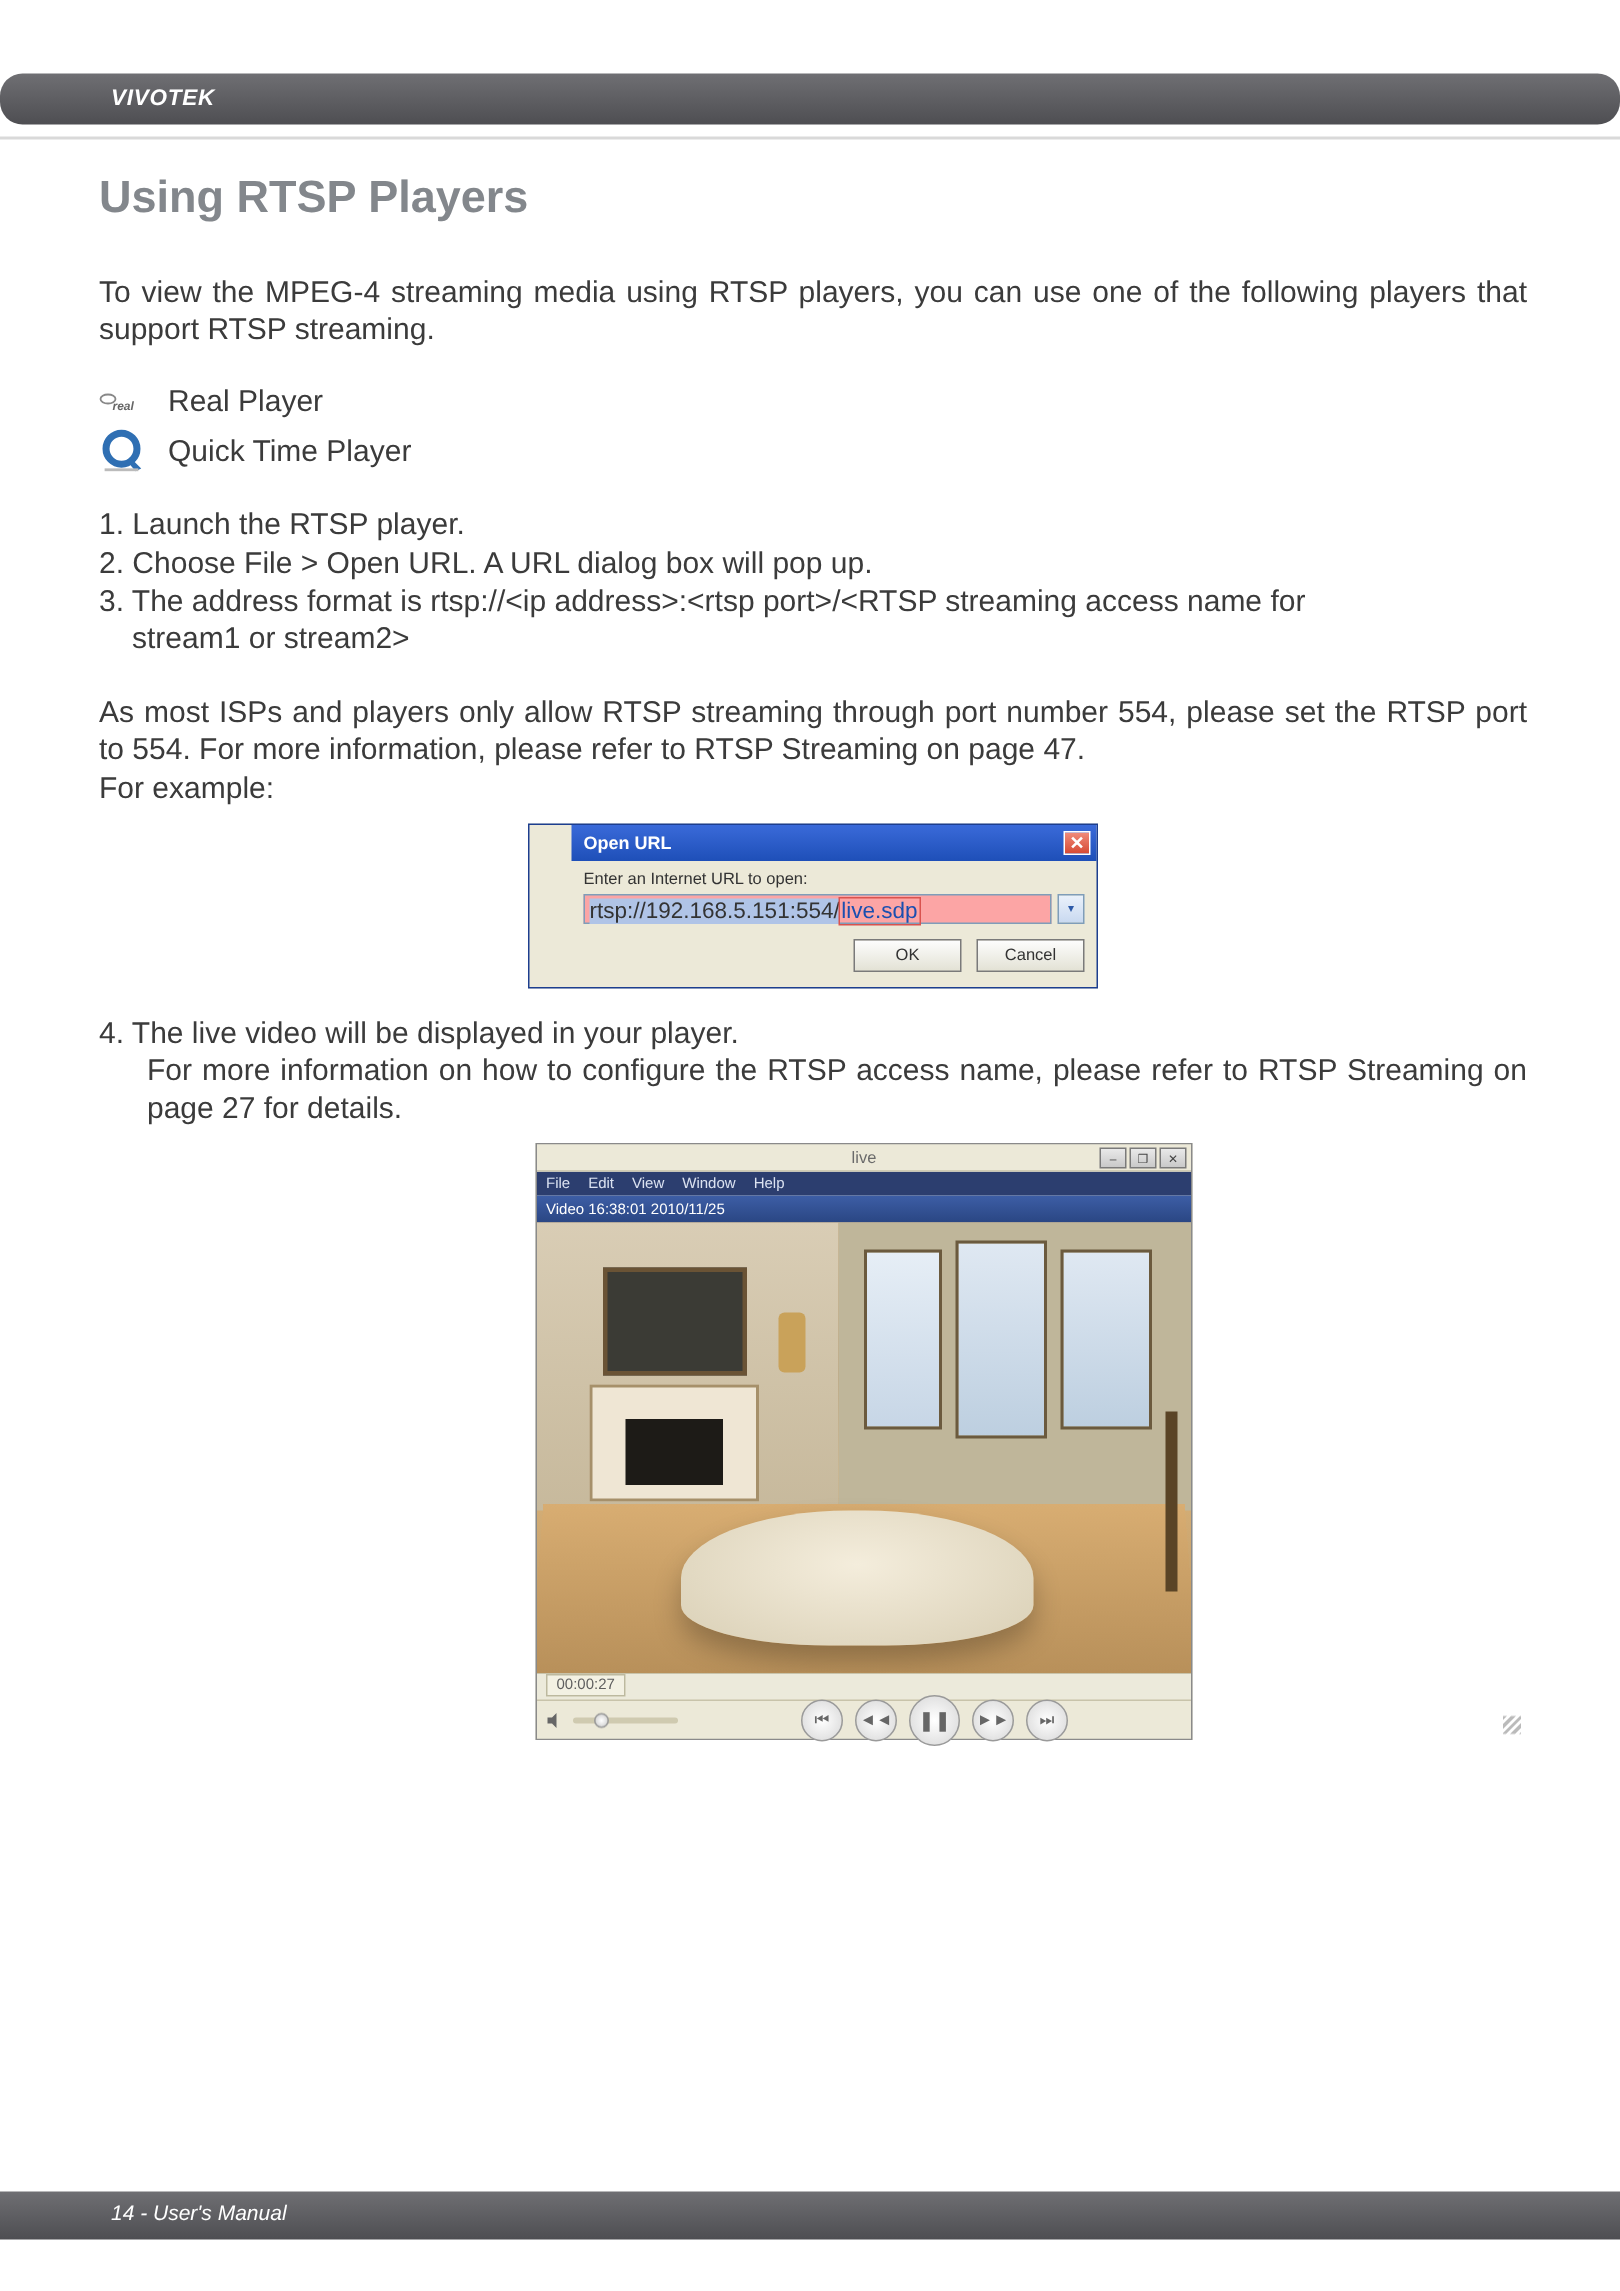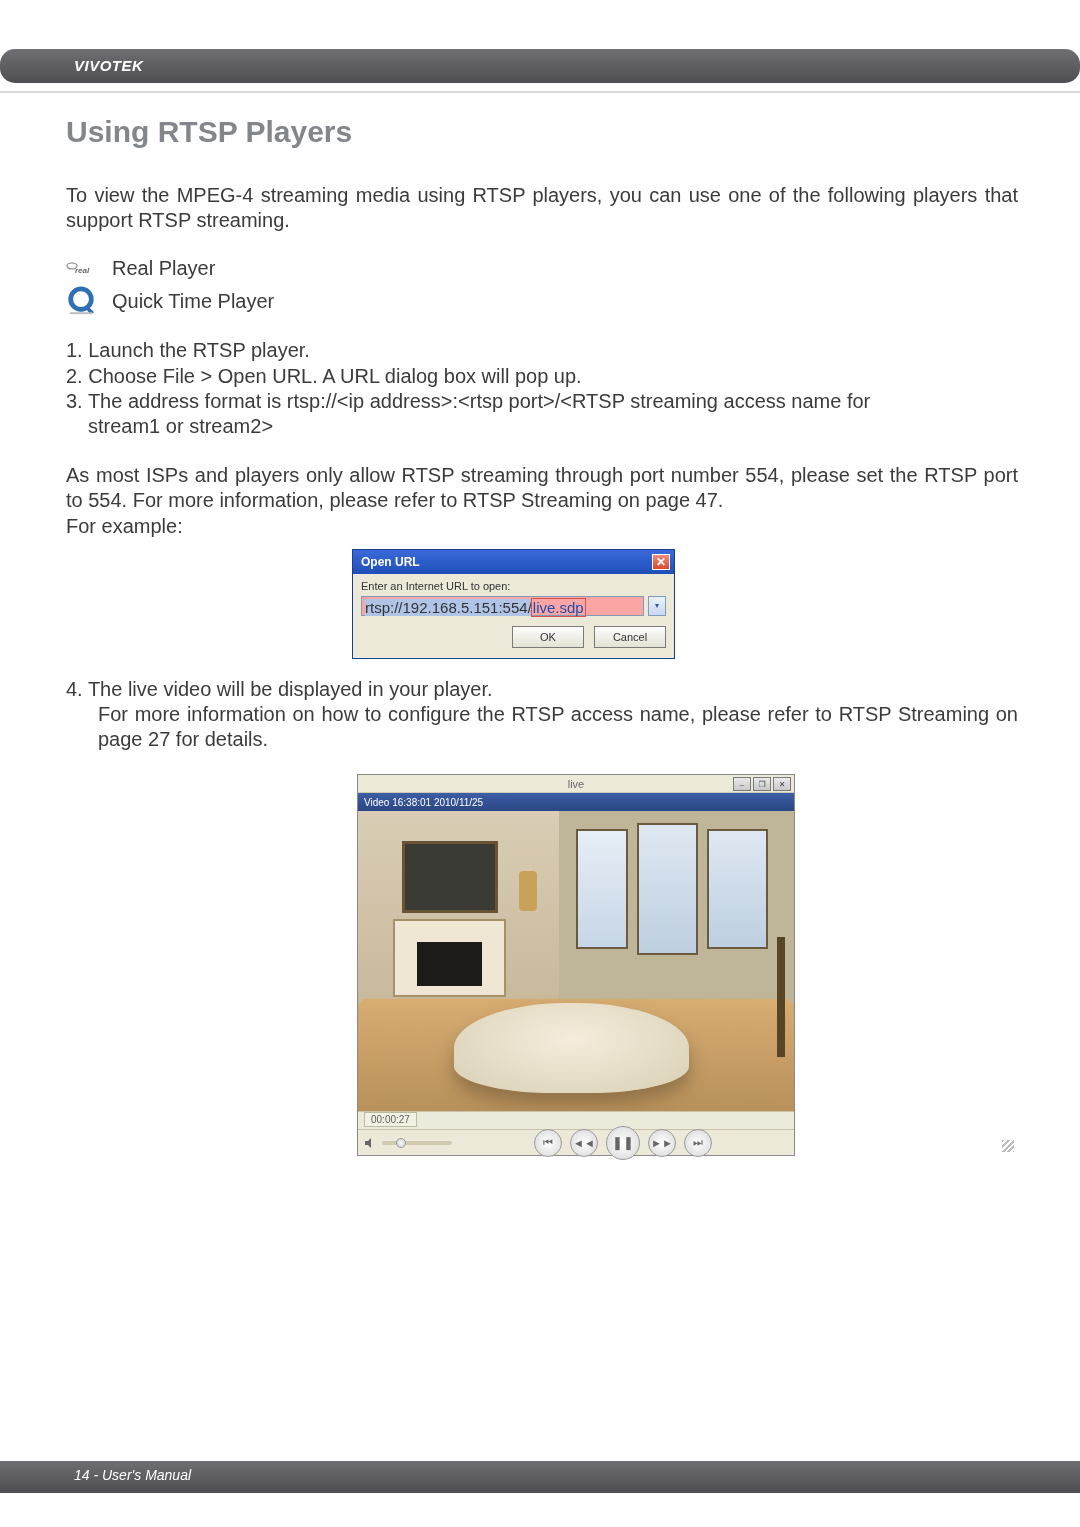--- a/index.html
+++ b/index.html
@@ -12,37 +12,37 @@
   h2.section-title { color: #83878c; font-size: 30px; font-weight: bold; margin-bottom: 34px; }
   .para { color: #3b3b3b; font-size: 20px; line-height: 1.26; text-align: justify; margin-bottom: 24px; }
   .icon-row { display: flex; align-items: center; gap: 16px; margin-bottom: 6px; }
   .icon-row .label { font-size: 20px; color: #3b3b3b; }
   .qt-icon { width: 30px; height: 30px; }
   .real-icon-wrap { width: 30px; height: 18px; display:flex; align-items:center; justify-content:center; }
   .steps { font-size: 20px; color: #3b3b3b; line-height: 1.26; margin-top: 22px; text-align: justify; }
   .steps .step-ind { padding-left: 22px; }
   .body-text { font-size: 20px; color: #3b3b3b; line-height: 1.26; margin-top: 24px; text-align: justify; }
   .dialog-wrap { margin: 10px auto 0; width: 380px; }
-  .dialog { width: 323px; border: 1px solid #1d3e8f; background: #ece9d8; font-family: Tahoma, sans-serif; }
+  .dialog { width: 380px; border: 1px solid #1d3e8f; background: #ece9d8; font-family: Tahoma, sans-serif; padding-left: 28px; }
   .dialog-title { height: 24px; background: linear-gradient(#3a6ad9,#1e4fb8); display:flex; align-items:center; justify-content:space-between; padding: 0 4px 0 8px; }
   .dialog-title span { color: #fff; font-weight: bold; font-size: 12px; }
   .dialog-close { width: 18px; height: 16px; background: linear-gradient(#f08b7a,#d64a34); border: 1px solid #fff; display:flex; align-items:center; justify-content:center; color:#fff; font-size:10px; font-weight:bold; cursor:pointer; }
   .dialog-body { padding: 6px 8px 10px; }
   .dialog-label { font-size: 11px; color: #333; margin-bottom: 4px; }
   .url-row { display:flex; gap:4px; }
   .url-input { flex:1; height:20px; border:1px solid #7f9db9; font-size:15px; padding: 2px 3px; background:#fca5a5; }
   .url-input .hl1 { background: #b0c4e7; }
   .url-input .hl2 { color: #1a4fb0; outline:1px solid #d9534f; padding:0 1px; }
   .dropdown-btn { width:18px; height:20px; border:1px solid #7f9db9; background:linear-gradient(#eaf1fb,#c9d9f0); display:flex; align-items:center;justify-content:center; font-size:8px; color:#2d5aa8; cursor:pointer; }
   .dialog-btns { display:flex; justify-content:flex-end; gap:10px; margin-top:10px; }
   .dlg-btn { width:72px; height:22px; border:1px solid #7a7a7a; background:linear-gradient(#fdfdfd,#e3e2d5); font-size:11px; display:flex; align-items:center; justify-content:center; cursor:pointer; }
   .step4 { font-size:20px; color:#3b3b3b; line-height:1.26; margin-top:18px; text-align: justify; }
   .step4 .indent { padding-left: 32px; display:block; }
 
-  .player-wrap { margin: 22px auto 0; width: 402px; padding-left: 16px; }
+  .player-wrap { margin: 10px auto 0; width: 402px; padding-left: 16px; }
   .player { width:438px; border:1px solid #8a8a8a; background:#ece9d8; font-family: Tahoma,sans-serif; }
   .player-top { display:flex; align-items:center; justify-content:center; position:relative; height:18px; background:#ece9d8; border-bottom:1px solid #cfcab3; }
   .player-top .center-title { font-size:11px; color:#6a6a6a; }
   .player-top .win-btns { position:absolute; right:3px; top:2px; display:flex; gap:2px; }
   .winbtn { width:18px; height:14px; border:1px solid #7a7a7a; background:linear-gradient(#e9e9e9,#c9c9c9); display:flex; align-items:center; justify-content:center; font-size:8px; color:#444; cursor:pointer; }
   .menu-row { height:16px; background:#2c3e6f; display:flex; gap:12px; padding-left:6px; align-items:center; }
   .menu-row span { color:#dbe2f1; font-size:10px; cursor:pointer; }
   .overlay-row { height:18px; background:linear-gradient(#3d5ea6,#2a4683); display:flex; align-items:center; }
   .overlay-row span { color:#fff; font-size:10px; padding:0 6px; }
   .video-area { width:100%; height:300px; position:relative; overflow:hidden; background:linear-gradient(180deg,#c8a877 0%, #ad8956 35%, #d8b27a 55%, #bb9560 100%); }
@@ -158,20 +158,27 @@
                 <span>–</span>
               </div>
           <div class="winbtn">
                 <span>❐</span>
               </div>
           <div class="winbtn">
                 <span>✕</span>
               </div>
         </div>
       </div>
+      <div class="menu-row">
+        <span>File</span>
+        <span>Edit</span>
+        <span>View</span>
+        <span>Window</span>
+        <span>Help</span>
+      </div>
       <div class="overlay-row">
         <span>Video 16:38:01 2010/11/25</span>
       </div>
       <div class="video-area">
         <div class="wall-left"></div>
         <div class="wall-right"></div>
         <div class="frame-pic"></div>
         <div class="fireplace">
               <div class="fire-inner"></div>
             </div>

